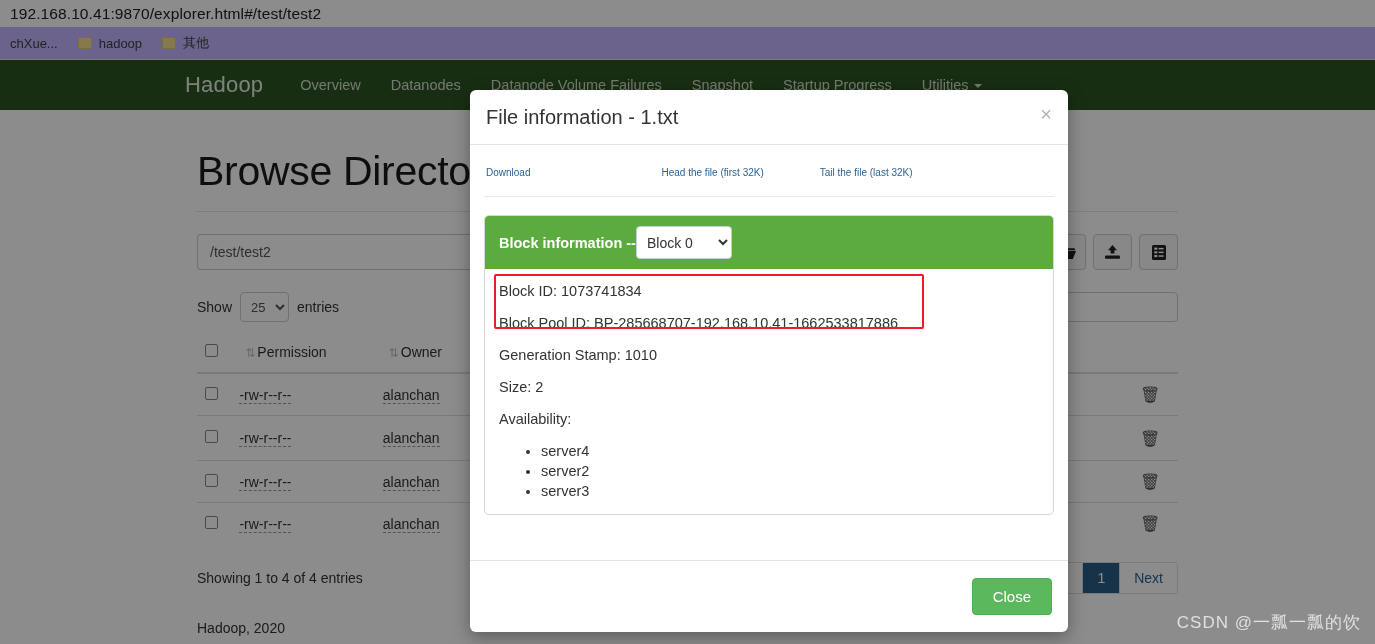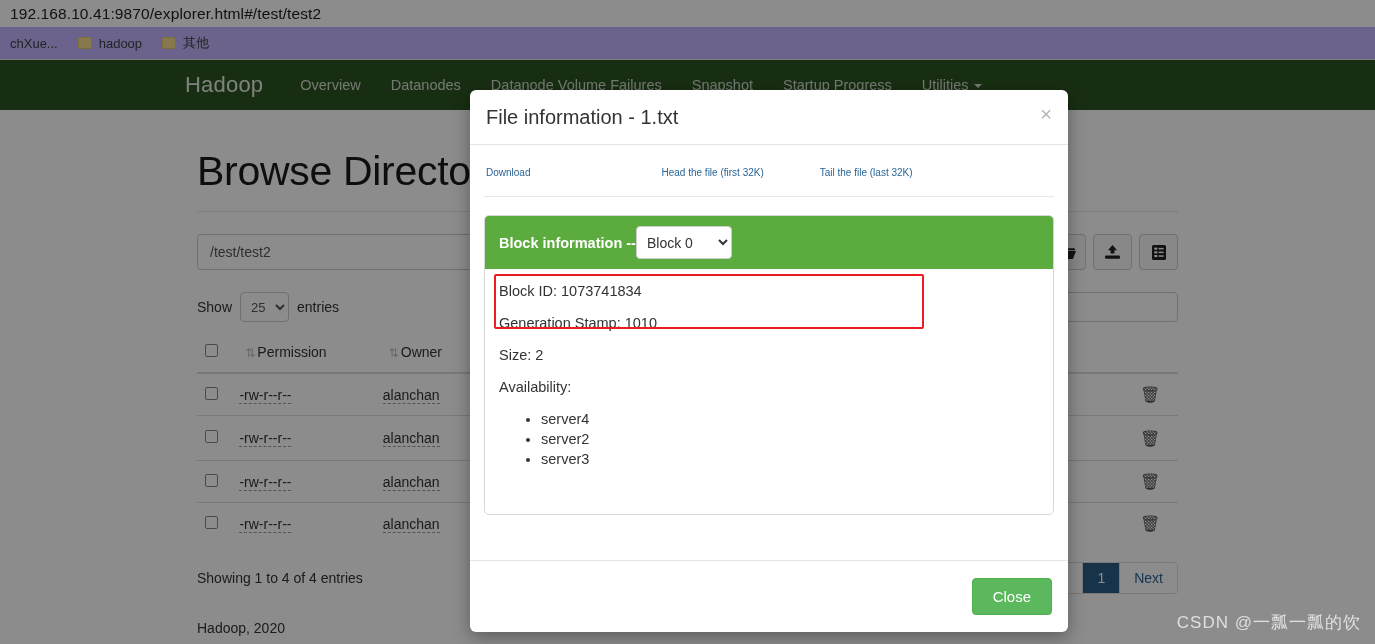--- a/index.html
+++ b/index.html
@@ -456,20 +456,21 @@
     <div id="block-panel">
       <div id="block-panel-head">
         <span id="block-panel-head-label">Block information --</span>
         <select id="block-select">
           <option>Block 0</option>
         </select>
       </div>
       <div id="block-panel-body">
         <div id="block-info-highlight"></div>
         <p class="block-line">Block ID: 1073741834</p>
+        <p class="block-line">Block Pool ID: BP-285668707-192.168.10.41-1662533817886</p>
         <p class="block-line">Generation Stamp: 1010</p>
         <p class="block-line">Size: 2</p>
         <p class="block-line">Availability:</p>
         <ul id="availability-list">
           <li>server4</li>
           <li>server2</li>
           <li>server3</li>
         </ul>
       </div>
     </div>

